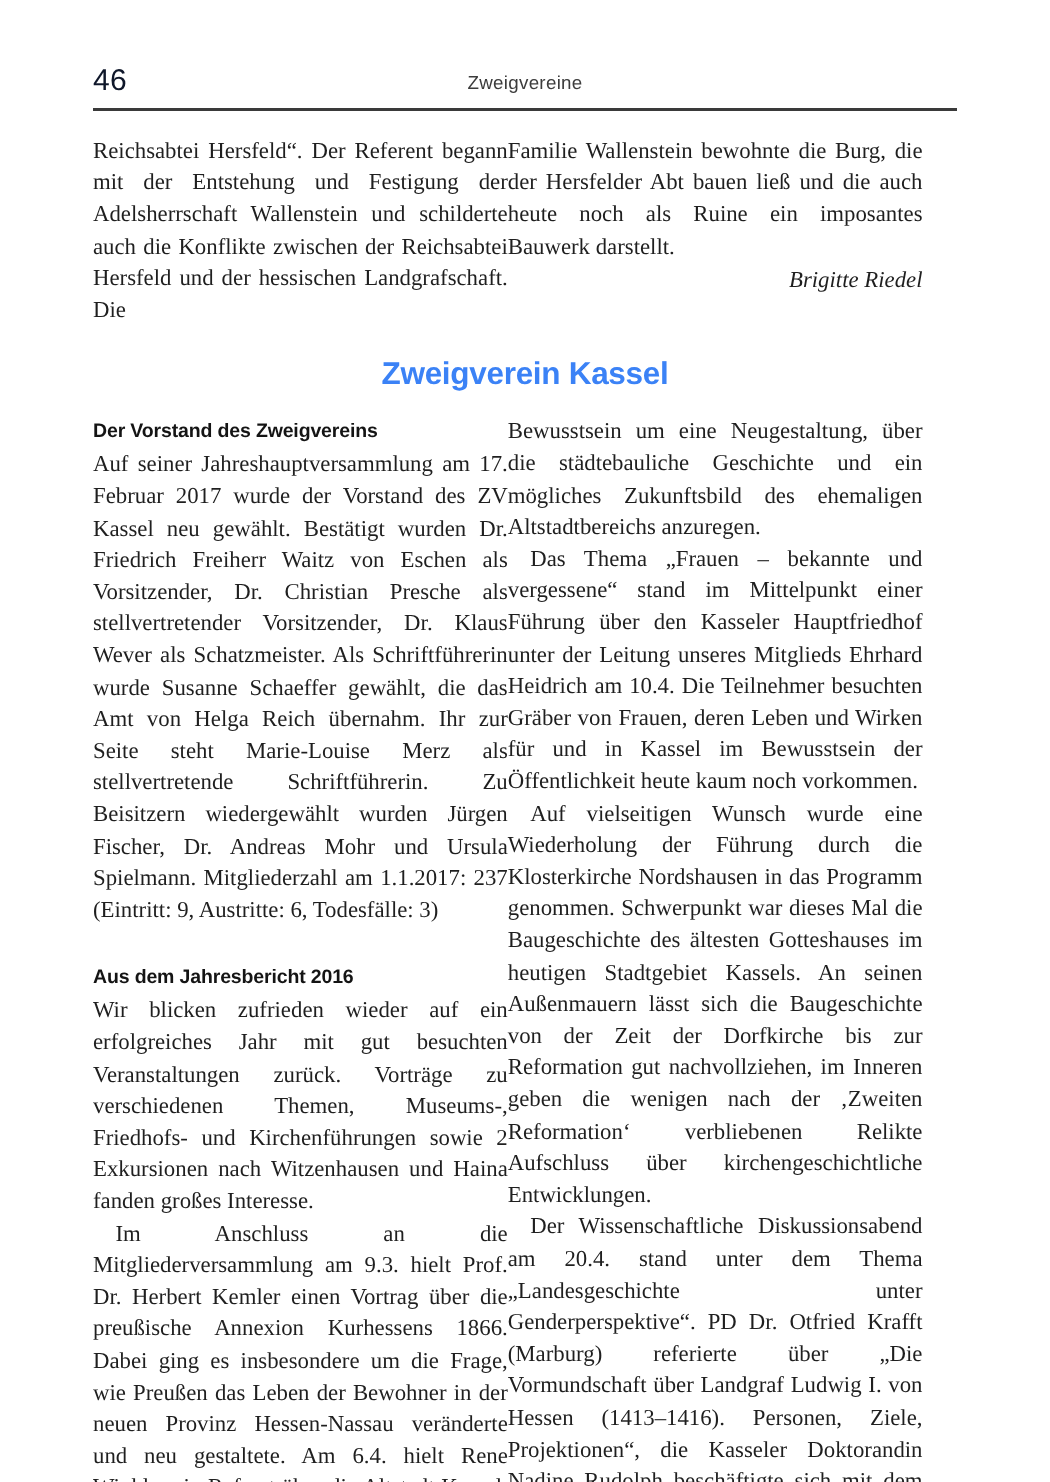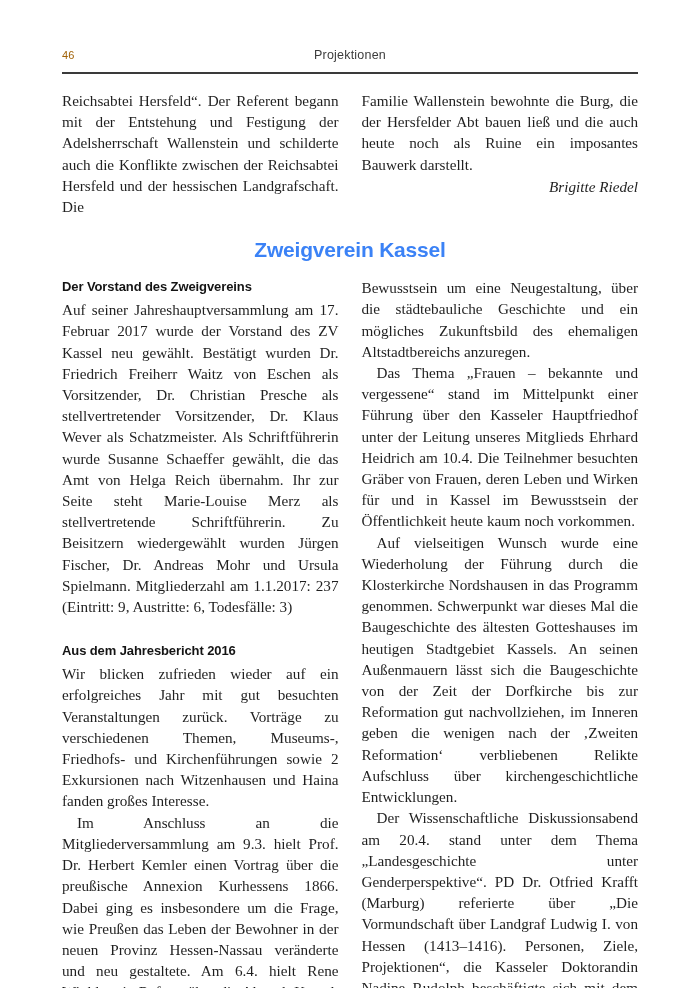--- a/index.html
+++ b/index.html
@@ -17,31 +17,31 @@
   }
   
   .running-header {
     position: relative;
     padding-bottom: 9px;
     border-bottom: 2px solid #3a3a3a;
     font-family: "Liberation Sans", sans-serif;
     height: 18px;
   }
   .page-number {
-    font-size: 11px; line-height: 18px; color: #a16207;
+    font-size: 20px; line-height: 18px; color: #0f172a;
     letter-spacing: 0.2px;
   }
   .running-head-title {
     position: absolute; left: 0; right: 0; top: 3px;
     text-align: center;
     font-size: 12.5px; color: #3c3c3c;
     letter-spacing: 0.2px;
   }
   
-  .cols { display: flex; gap: 23px; }
+  .cols { display: flex; }
   .col { width: 276.5px; }
   .top-cols { margin-top: 16px; }
   p {
     margin: 0;
     font-size: 15.2px;
     line-height: 21.2px;
     text-align: justify;
     hyphens: auto;
     -webkit-hyphens: auto;
   }
@@ -77,21 +77,21 @@
   }
   .subhead.spaced { margin-top: 24px; }
 </style>
 </head>
 <body>
 
 <div class="page">
 
   <div class="running-header">
     <span class="page-number">46</span>
-    <span class="running-head-title">Projektionen</span>
+    <span class="running-head-title">Zweigvereine</span>
   </div>
 
   <div class="cols top-cols">
     <div class="col">
       <p>Reichsabtei Hersfeld“. Der Referent begann mit der Entstehung und Festigung der Adelsherrschaft Wallenstein und schilderte auch die Konflikte zwischen der Reichsabtei Hersfeld und der hessischen Landgrafschaft. Die</p>
     </div>
     <div class="col">
       <p>Familie Wallenstein bewohnte die Burg, die der Hersfelder Abt bauen ließ und die auch heute noch als Ruine ein imposantes Bauwerk darstellt.</p>
       <div class="signature">Brigitte Riedel</div>
     </div>

